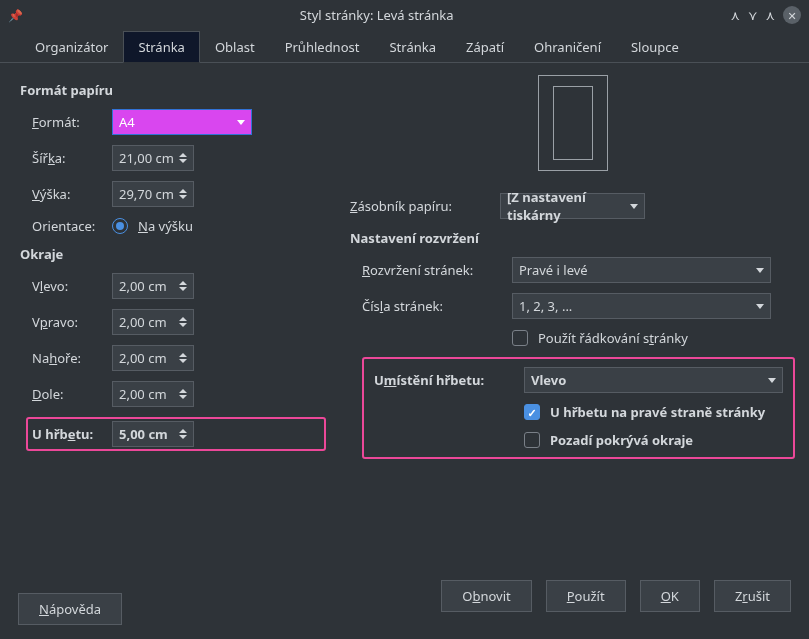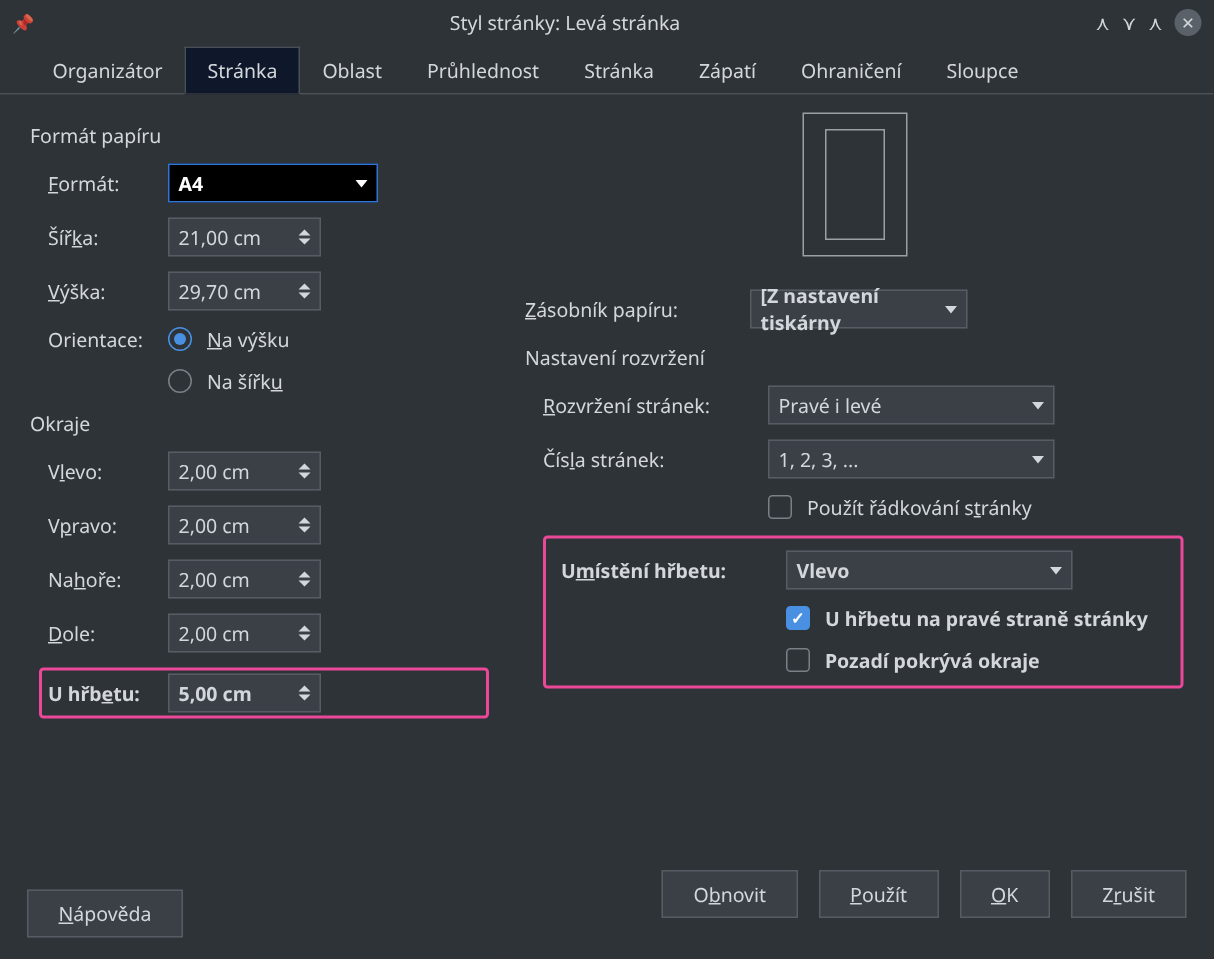--- a/index.html
+++ b/index.html
@@ -54,44 +54,44 @@
   }
   .tab.active {
     border: 1px solid #4a5056;
     border-bottom: 1px solid #2e3338;
     background: #0f172a;
   }
   .body {
     padding: 10px 20px;
   }
   .section-title {
-    font-weight: 400;
+    font-weight: 700;
     color: #d3d7db;
     margin: 8px 0 10px 0;
   }
   .row { display: flex; align-items: center; margin-bottom: 10px; }
   .label { width: 80px; }
   .label.wide { width: 150px; }
   .label u, .section u, label u { text-decoration: underline; }
   .disabled { color: #7a8088; }
   .select, .spin, .select2 {
     background: #3a4046;
     border: 1px solid #565c63;
     color: #d3d7db;
     height: 26px;
     display: flex;
     align-items: center;
     padding: 0 6px;
     position: relative;
   }
   .select { width: 140px; justify-content: space-between; }
-  .select.sel-hi { background: #000000; border-color:#3273d6; color:#fff;font-weight:bold; }
-  .select2 { width: 191px; justify-content: space-between; }
+  .select.sel-hi { background: #d946ef; border-color:#3273d6; color:#fff; }
+  .select2 { width: 259px; justify-content: space-between; }
   .select2.short { width: 145px; font-weight: bold; }
-  .spin { width: 102px; justify-content: space-between; }
+  .spin { width: 82px; justify-content: space-between; }
   .caret {
     width: 0; height: 0;
     border-left: 4px solid transparent;
     border-right: 4px solid transparent;
     border-top: 5px solid #d3d7db;
   }
   .sel-hi .caret { border-top-color:#fff; }
   .spinarrows {
     display:flex; flex-direction:column; gap:2px;
   }
@@ -212,25 +212,20 @@
                 <span class="up"></span>
                 <span class="down"></span>
               </span>
           </div>
         </div>
         <div class="row">
           <div class="label">Orientace:</div>
           <span class="radio checked"></span>
           <span><u>N</u>a výšku</span>
         </div>
-        <div class="row">
-          <div class="label"></div>
-          <span class="radio"></span>
-          <span>Na šířk<u>u</u></span>
-        </div>
       </div>
 
       <div class="section-title">Okraje</div>
       <div class="rightcol-indent">
         <div class="row">
           <div class="label">V<u>l</u>evo:</div>
           <div class="spin">
             <span>2,00 cm</span>
             <span class="spinarrows">
                 <span class="up"></span>

